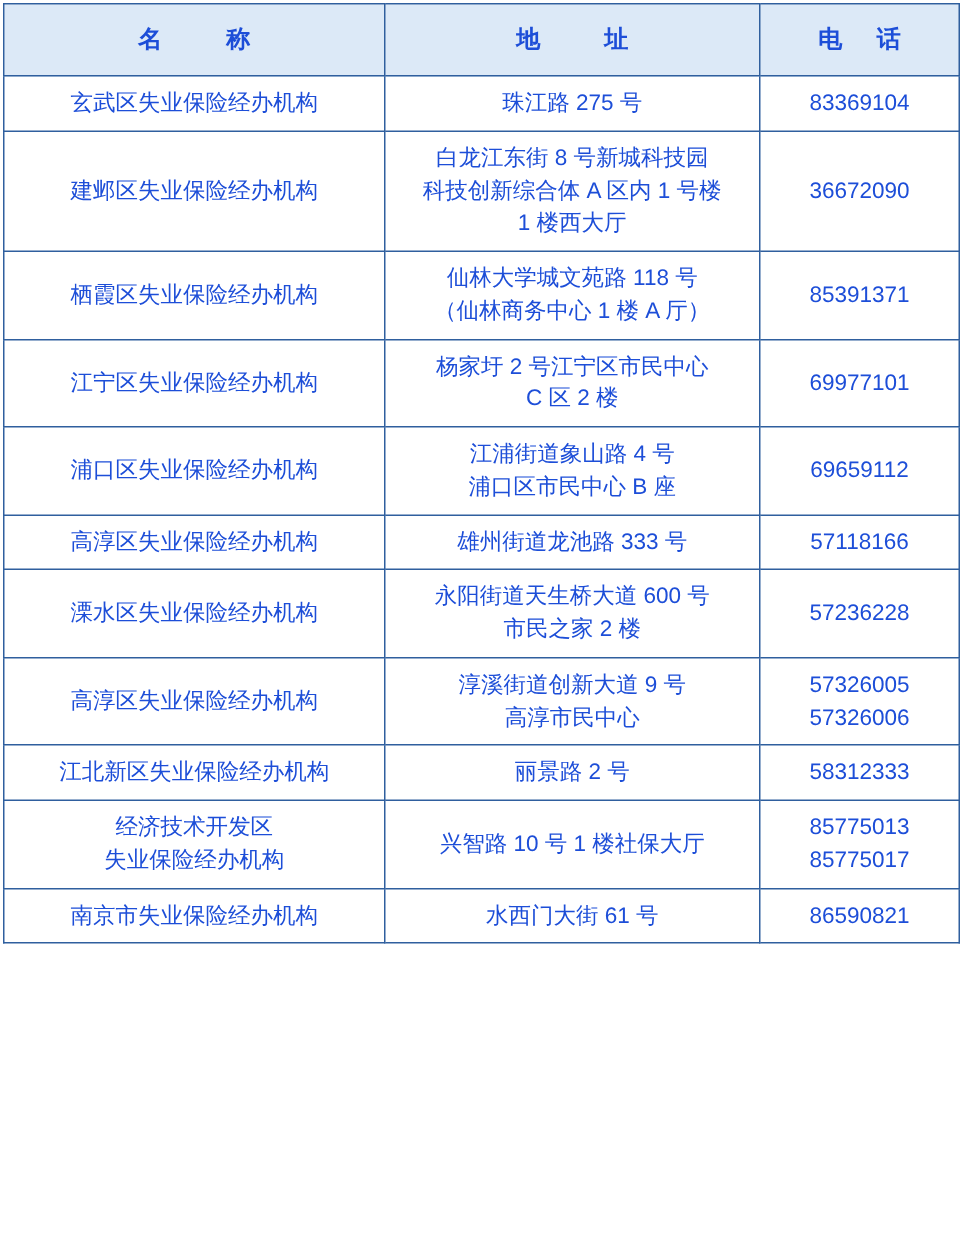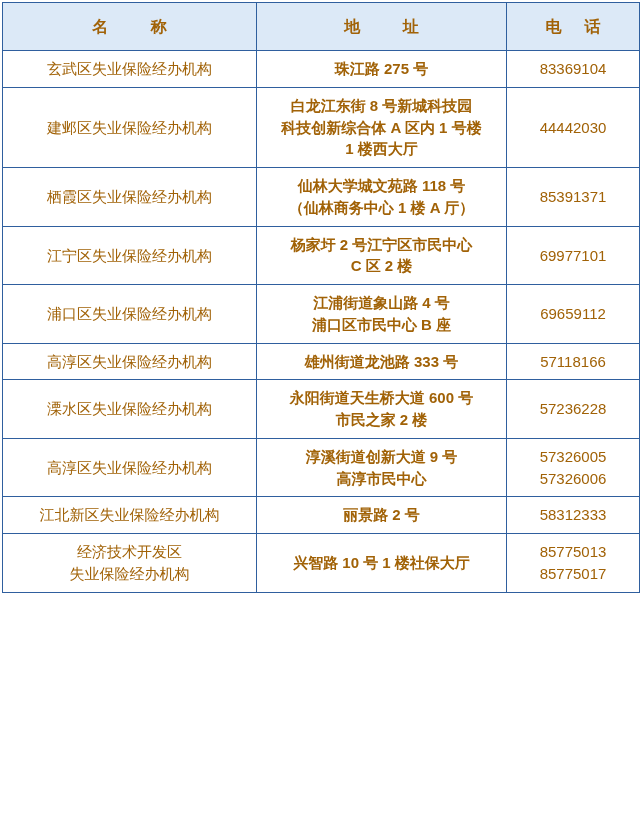--- a/index.html
+++ b/index.html
@@ -25,21 +25,21 @@
     table-layout: fixed;
   }
   table.info-table th,
   table.info-table td {
     border: 1px solid #2f5f9e;
     text-align: center;
     vertical-align: middle;
     font-size: 15px;
     line-height: 1.45;
     padding: 7px 4px;
-    color: #a16207;
+    color: #1d4ed8;
   }
   table.info-table thead th {
     background: #dce9f7;
     font-weight: bold;
     font-size: 16px;
     letter-spacing: 0.22em;
     padding: 12px 4px;
   }
   table.info-table thead th .hdr-inner {
     display: inline-block;
@@ -49,21 +49,20 @@
   col.c-addr { width: 250px; }
   col.c-tel  { width: 133px; }
 
   td.name-cell {
     font-size: 15px;
     white-space: pre-line;
   }
   td.addr-cell {
     font-size: 15px;
     white-space: pre-line;
-    font-weight: bold;
   }
   td.tel-cell {
     font-size: 15px;
     white-space: pre-line;
   }
 </style>
 </head>
 <body>
 
 <div class="table-wrap">
@@ -84,21 +83,21 @@
       <tr>
         <td class="name-cell">玄武区失业保险经办机构</td>
         <td class="addr-cell">珠江路 275 号</td>
         <td class="tel-cell">83369104</td>
       </tr>
       <tr>
         <td class="name-cell">建邺区失业保险经办机构</td>
         <td class="addr-cell">白龙江东街 8 号新城科技园
 科技创新综合体 A 区内 1 号楼
 1 楼西大厅</td>
-        <td class="tel-cell">44442030</td>
+        <td class="tel-cell">36672090</td>
       </tr>
       <tr>
         <td class="name-cell">栖霞区失业保险经办机构</td>
         <td class="addr-cell">仙林大学城文苑路 118 号
 （仙林商务中心 1 楼 A 厅）</td>
         <td class="tel-cell">85391371</td>
       </tr>
       <tr>
         <td class="name-cell">江宁区失业保险经办机构</td>
         <td class="addr-cell">杨家圩 2 号江宁区市民中心
@@ -134,15 +133,20 @@
         <td class="addr-cell">丽景路 2 号</td>
         <td class="tel-cell">58312333</td>
       </tr>
       <tr>
         <td class="name-cell">经济技术开发区
 失业保险经办机构</td>
         <td class="addr-cell">兴智路 10 号 1 楼社保大厅</td>
         <td class="tel-cell">85775013
 85775017</td>
       </tr>
+      <tr>
+        <td class="name-cell">南京市失业保险经办机构</td>
+        <td class="addr-cell">水西门大街 61 号</td>
+        <td class="tel-cell">86590821</td>
+      </tr>
     </tbody>
   </table>
 </div>
 
 </body></html>

